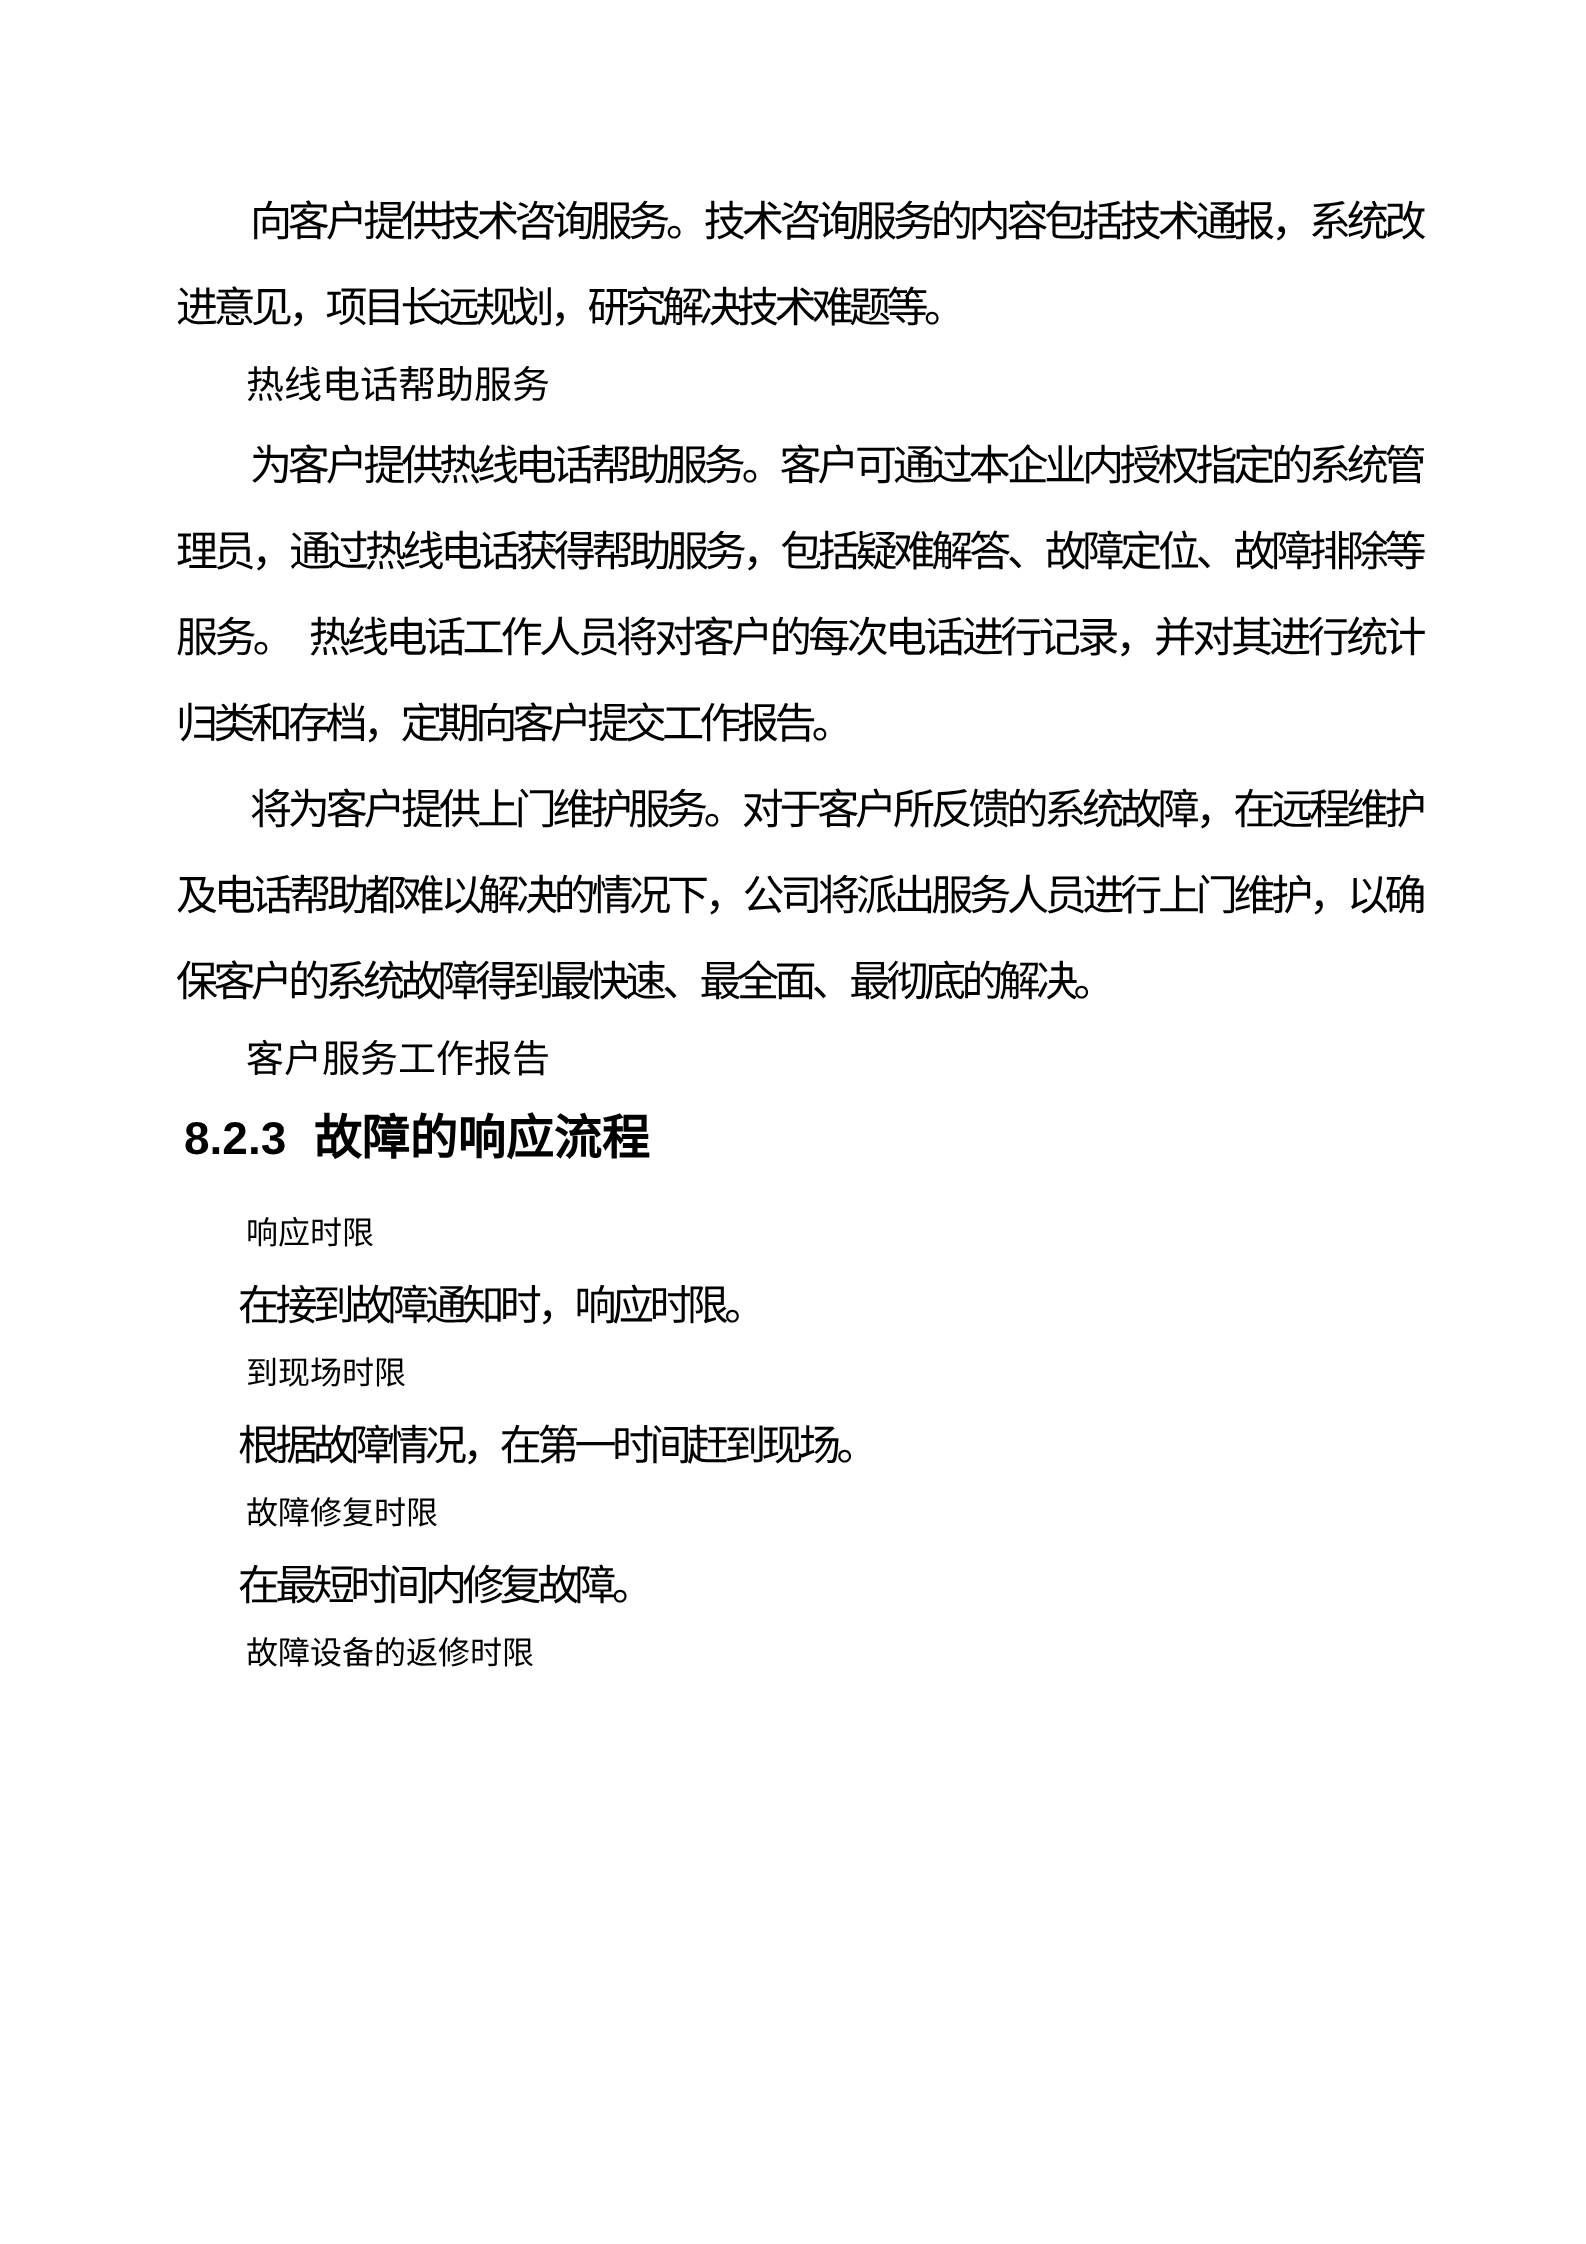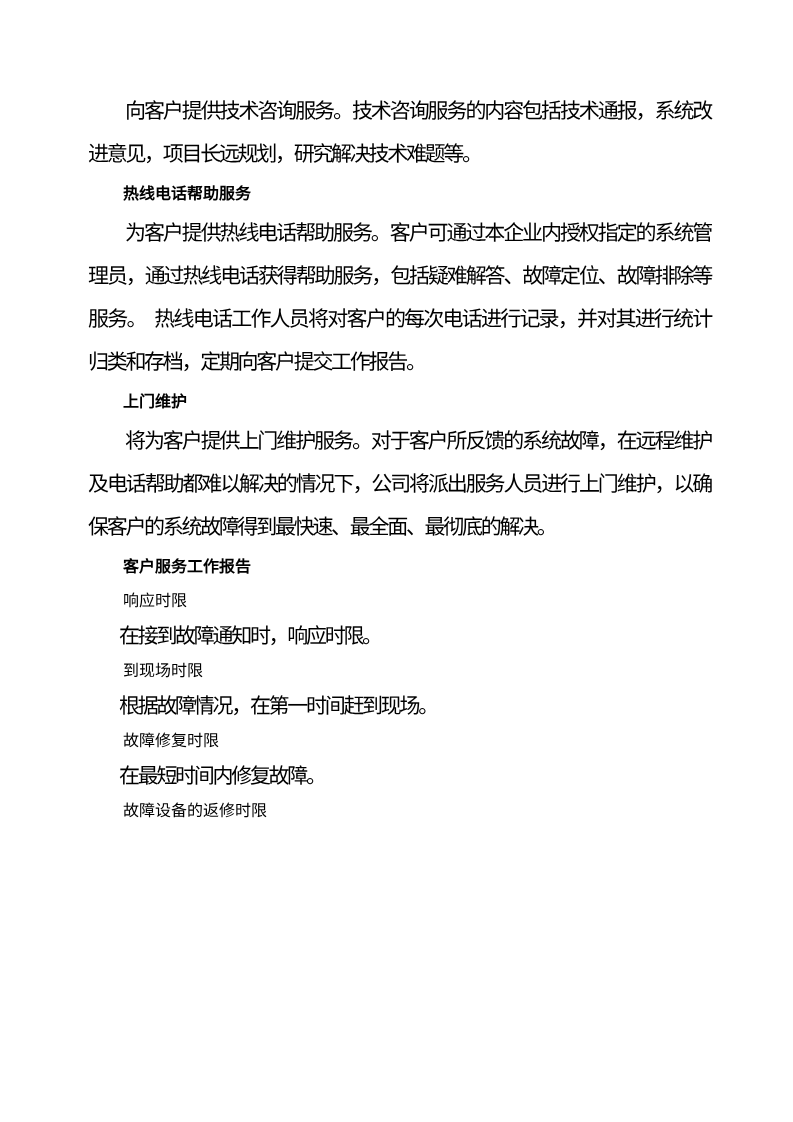--- a/index.html
+++ b/index.html
@@ -22,22 +22,22 @@
     letter-spacing: -2.3px;
     text-align: justify;
     text-indent: 37px;
     word-break: break-all;
   }
   
   .run-head {
     margin: 0;
     padding-left: 35px;
     font-family: "Liberation Sans", "DejaVu Sans", sans-serif;
-    font-weight: bold;
-    font-size: 16px;
+    font-weight: normal;
+    font-size: 19px;
     line-height: 36px;
   }
   
   .sec-head {
     margin: 2px 0 14px 0;
     padding-left: 4px;
     font-family: "Liberation Sans", "DejaVu Sans", sans-serif;
     font-weight: bold;
     font-size: 24px;
     line-height: 36px;
@@ -79,25 +79,27 @@
 </head>
 <body>
 
 <div class="page">
 
   <p class="para">向客户提供技术咨询服务。技术咨询服务的内容包括技术通报，系统改进意见，项目长远规划，研究解决技术难题等。</p>
 
   <p class="run-head">热线电话帮助服务</p>
   <p class="para">为客户提供热线电话帮助服务。客户可通过本企业内授权指定的系统管理员，通过热线电话获得帮助服务，包括疑难解答、故障定位、故障排除等服务。　热线电话工作人员将对客户的每次电话进行记录，并对其进行统计归类和存档，定期向客户提交工作报告。</p>
 
-  <p class="run-head">上门维护</p>
   <p class="para">将为客户提供上门维护服务。对于客户所反馈的系统故障，在远程维护及电话帮助都难以解决的情况下，公司将派出服务人员进行上门维护，以确保客户的系统故障得到最快速、最全面、最彻底的解决。</p>
 
   <p class="run-head">客户服务工作报告</p>
 
+  <div class="sec-head">
+    <span class="sec-num">8.2.3</span><span>故障的响应流程</span>
+  </div>
 
   <p class="sub-head">响应时限</p>
   <p class="sub-body">在接到故障通知时，响应时限。</p>
 
   <p class="sub-head">到现场时限</p>
   <p class="sub-body">根据故障情况，在第一时间赶到现场。</p>
 
   <p class="sub-head">故障修复时限</p>
   <p class="sub-body">在最短时间内修复故障。</p>
 

